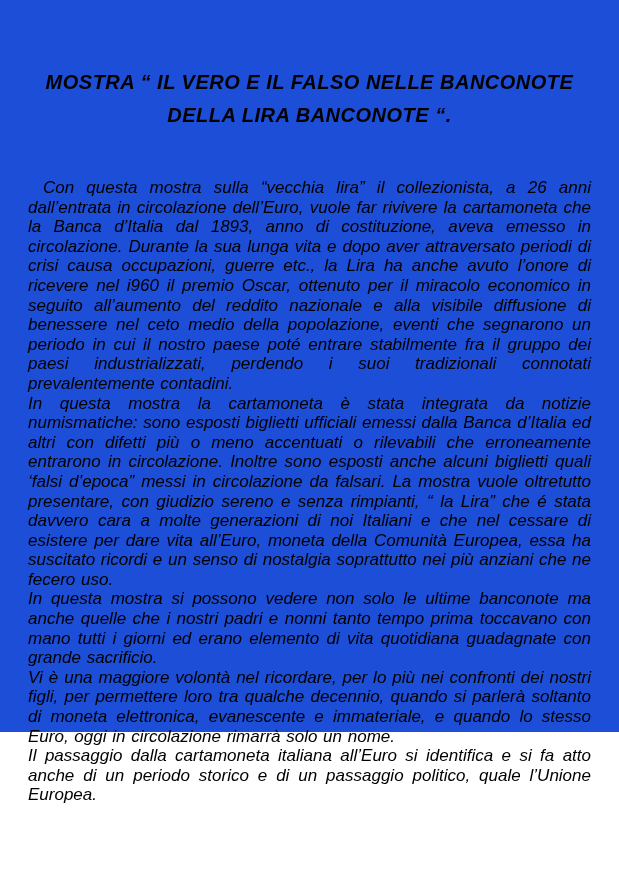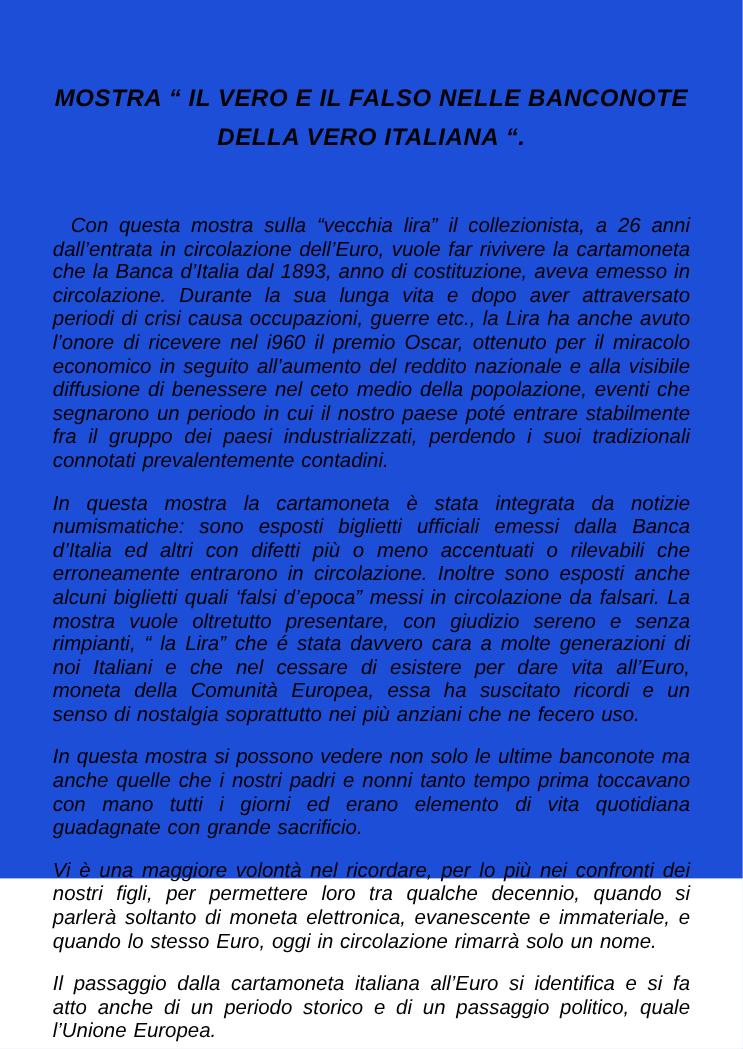--- a/index.html
+++ b/index.html
@@ -35,35 +35,35 @@
     display: block;
   }
   .doc-body {
     margin: 46px 28px 0 28px;
     text-align: justify;
     font-size: 17px;
     line-height: 19.6px;
     word-spacing: 1px;
   }
   .para {
-    margin: 16px;
+    margin: 0;
     padding: 0;
   }
   .para.indent {
     text-indent: 15px;
   }
 </style>
 </head>
 <body>
 
 <div class="page">
 
   <h1 class="doc-title">
     <span class="title-line">MOSTRA “ IL VERO E IL FALSO NELLE BANCONOTE</span>
-    <span class="title-line">DELLA VERO ITALIANA “.</span>
+    <span class="title-line">DELLA LIRA BANCONOTE “.</span>
   </h1>
 
   <div class="doc-body">
     <p class="para indent">Con questa mostra sulla “vecchia lira” il collezionista, a 26 anni dall’entrata in circolazione dell’Euro, vuole far rivivere la cartamoneta che la Banca d’Italia dal 1893, anno di costituzione, aveva emesso in circolazione. Durante la sua lunga vita e dopo aver attraversato periodi di crisi causa occupazioni, guerre etc., la Lira ha anche avuto l’onore di ricevere nel i960 il premio Oscar, ottenuto per il miracolo economico in seguito all’aumento del reddito nazionale e alla visibile diffusione di benessere nel ceto medio della popolazione, eventi che segnarono un periodo in cui il nostro paese poté entrare stabilmente fra il gruppo dei paesi industrializzati, perdendo i suoi tradizionali connotati prevalentemente contadini.</p>
     <p class="para">In questa mostra la cartamoneta è stata integrata da notizie numismatiche: sono esposti biglietti ufficiali emessi dalla Banca d’Italia ed altri con difetti più o meno accentuati o rilevabili che erroneamente entrarono in circolazione. Inoltre sono esposti anche alcuni biglietti quali ‘falsi d’epoca” messi in circolazione da falsari. La mostra vuole oltretutto presentare, con giudizio sereno e senza rimpianti, “ la Lira” che é stata davvero cara a molte generazioni di noi Italiani e che nel cessare di esistere per dare vita all’Euro, moneta della Comunità Europea, essa ha suscitato ricordi e un senso di nostalgia soprattutto nei più anziani che ne fecero uso.</p>
     <p class="para">In questa mostra si possono vedere non solo le ultime banconote ma anche quelle che i nostri padri e nonni tanto tempo prima toccavano con mano tutti i giorni ed erano elemento di vita quotidiana guadagnate con grande sacrificio.</p>
     <p class="para">Vi è una maggiore volontà nel ricordare, per lo più nei confronti dei nostri figli, per permettere loro tra qualche decennio, quando si parlerà soltanto di moneta elettronica, evanescente e immateriale, e quando lo stesso Euro, oggi in circolazione rimarrà solo un nome.</p>
     <p class="para">Il passaggio dalla cartamoneta italiana all’Euro si identifica e si fa atto anche di un periodo storico e di un passaggio politico, quale l’Unione Europea.</p>
   </div>
 

